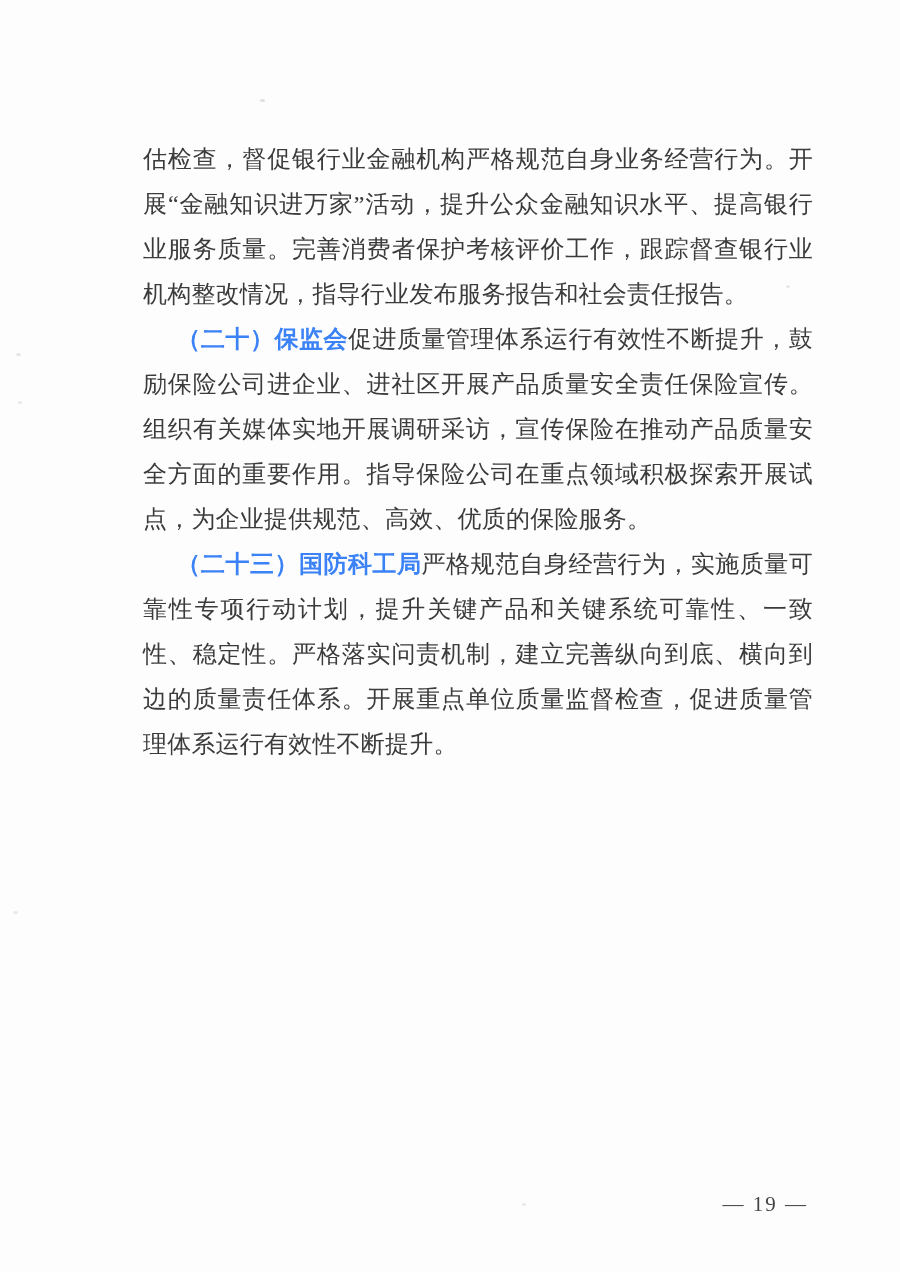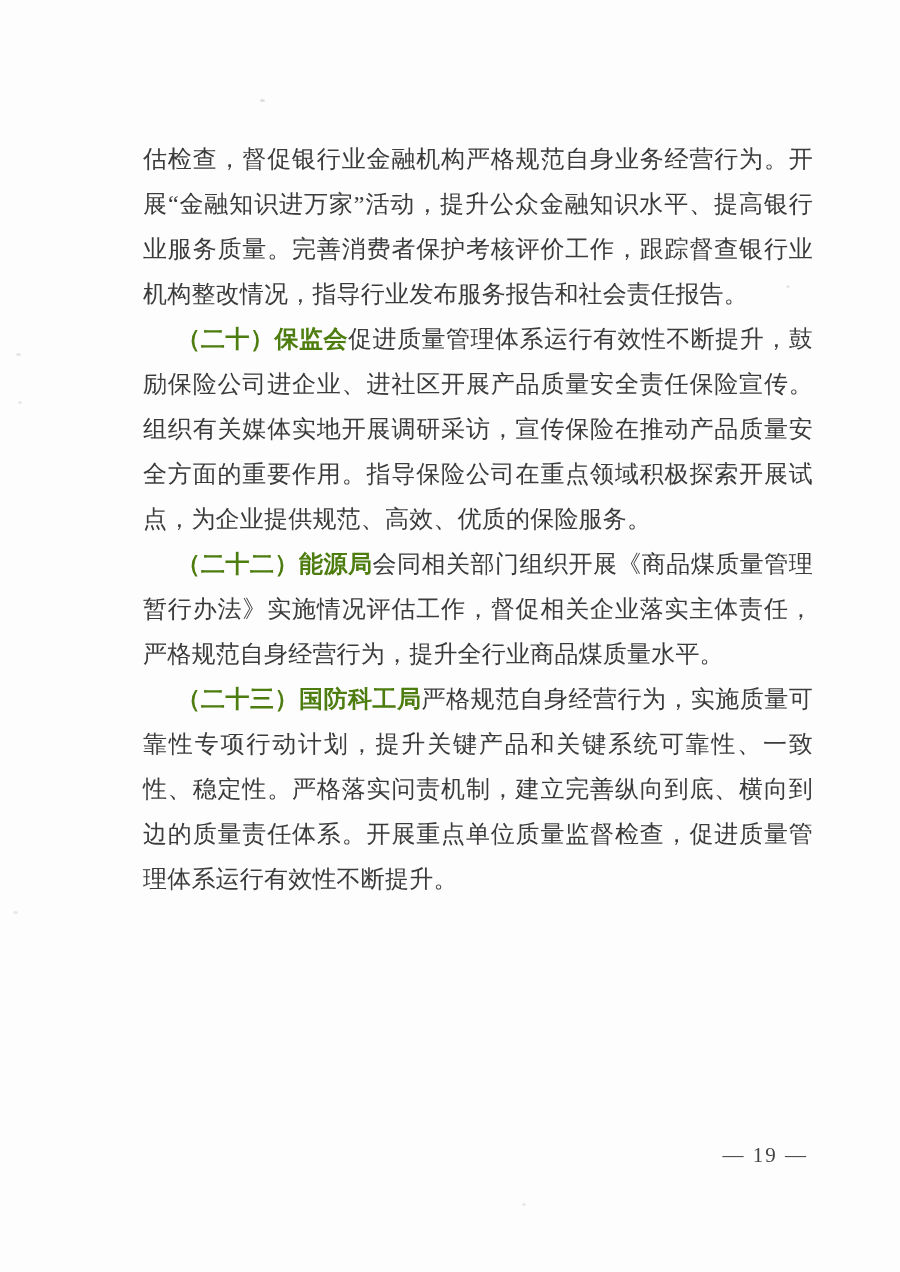--- a/index.html
+++ b/index.html
@@ -29,25 +29,25 @@
   .text-block p {
     margin: 0;
     padding: 0;
     text-indent: 1.4em;
   }
   .text-block p.continuation {
     text-indent: 0;
   }
   .para-head {
     font-weight: bold;
-    color: #4d7c0f;
+    color: #3b82f6;
   }
   .page-number {
     position: absolute;
-    top: 1143px;
+    top: 1192px;
     right: 92px;
     color: #444444;
     font-size: 21px;
     letter-spacing: 2px;
     white-space: nowrap;
   }
   
   .speck {
     position: absolute;
     background: #b9b9b9;
@@ -62,21 +62,20 @@
   .speck.s6 { left: 522px; top: 1203px;width: 4px; height: 3px; opacity: 0.3; }
 </style>
 </head>
 <body>
 
 <div class="page">
 
   <div class="text-block">
     <p class="continuation"><span class="para-text">估检查，督促银行业金融机构严格规范自身业务经营行为。开展“金融知识进万家”活动，提升公众金融知识水平、提高银行业服务质量。完善消费者保护考核评价工作，跟踪督查银行业机构整改情况，指导行业发布服务报告和社会责任报告。</span></p>
     <p><span class="para-head">（二十）保监会</span><span class="para-text">促进质量管理体系运行有效性不断提升，鼓励保险公司进企业、进社区开展产品质量安全责任保险宣传。组织有关媒体实地开展调研采访，宣传保险在推动产品质量安全方面的重要作用。指导保险公司在重点领域积极探索开展试点，为企业提供规范、高效、优质的保险服务。</span></p>
-    <p><span class="para-head">（二十二）能源局</span><span class="para-text">会同相关部门组织开展《商品煤质量管理暂行办法》实施情况评估工作，督促相关企业落实主体责任，严格规范自身经营行为，提升全行业商品煤质量水平。</span></p>
     <p><span class="para-head">（二十三）国防科工局</span><span class="para-text">严格规范自身经营行为，实施质量可靠性专项行动计划，提升关键产品和关键系统可靠性、一致性、稳定性。严格落实问责机制，建立完善纵向到底、横向到边的质量责任体系。开展重点单位质量监督检查，促进质量管理体系运行有效性不断提升。</span></p>
   </div>
 
   <div class="page-number">— 19 —</div>
 
   <div class="speck s1"></div>
   <div class="speck s2"></div>
   <div class="speck s3"></div>
   <div class="speck s4"></div>
   <div class="speck s5"></div>

